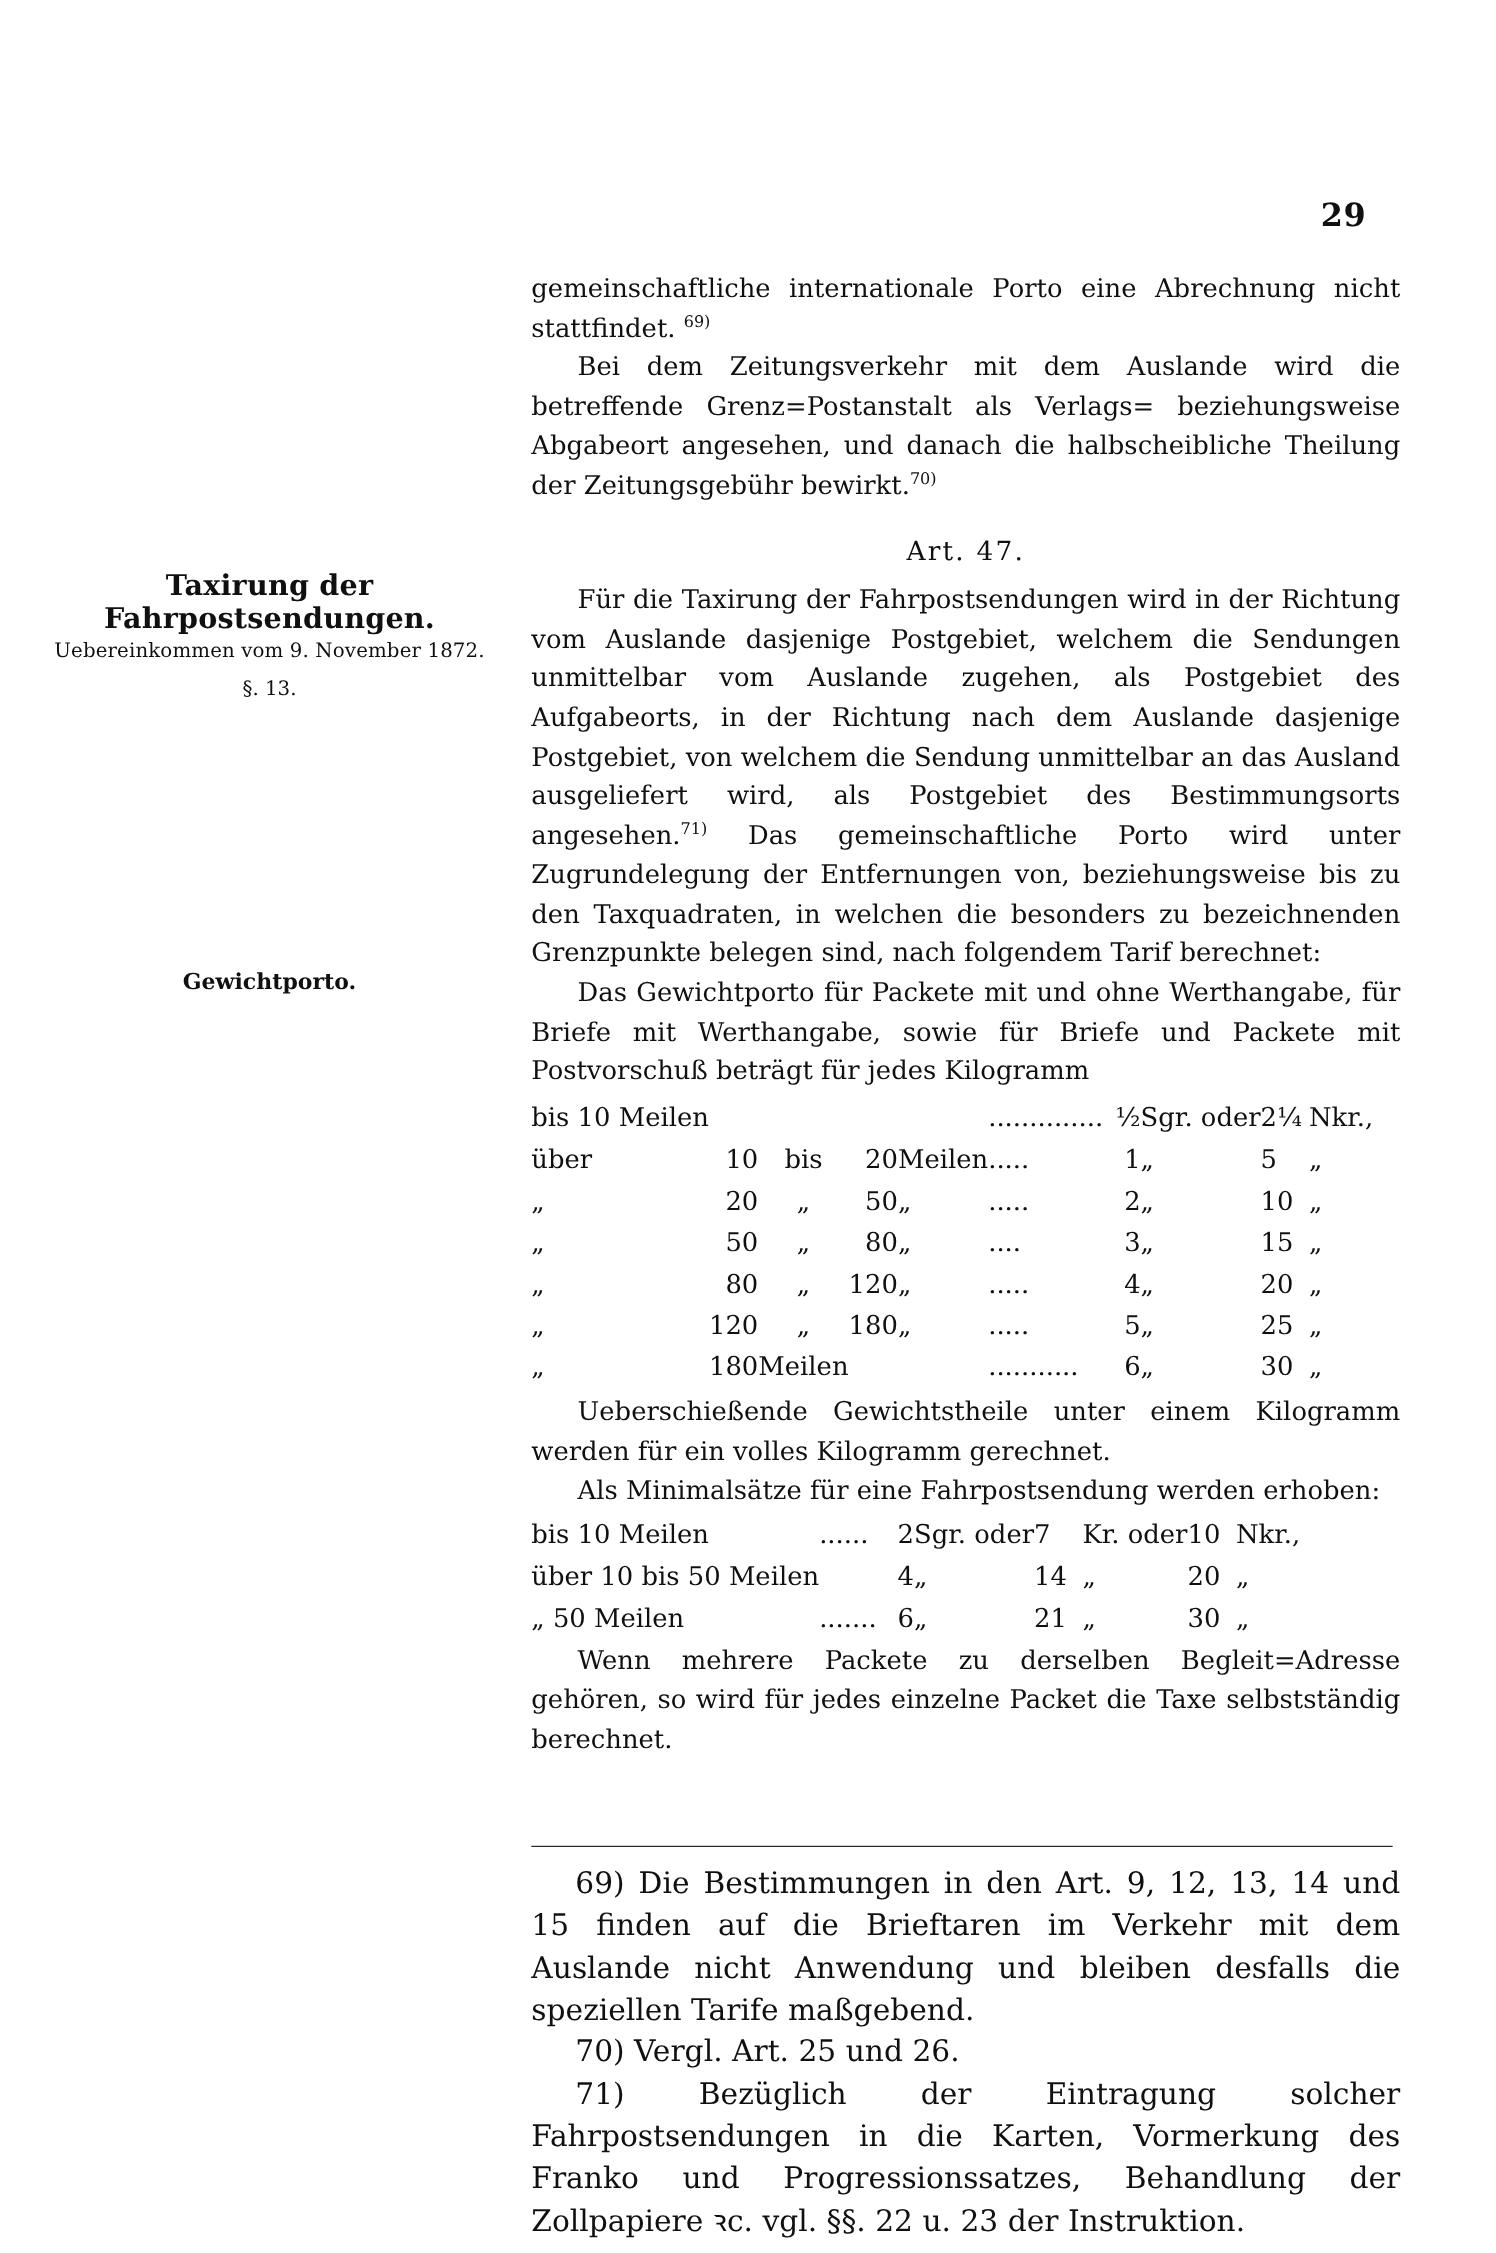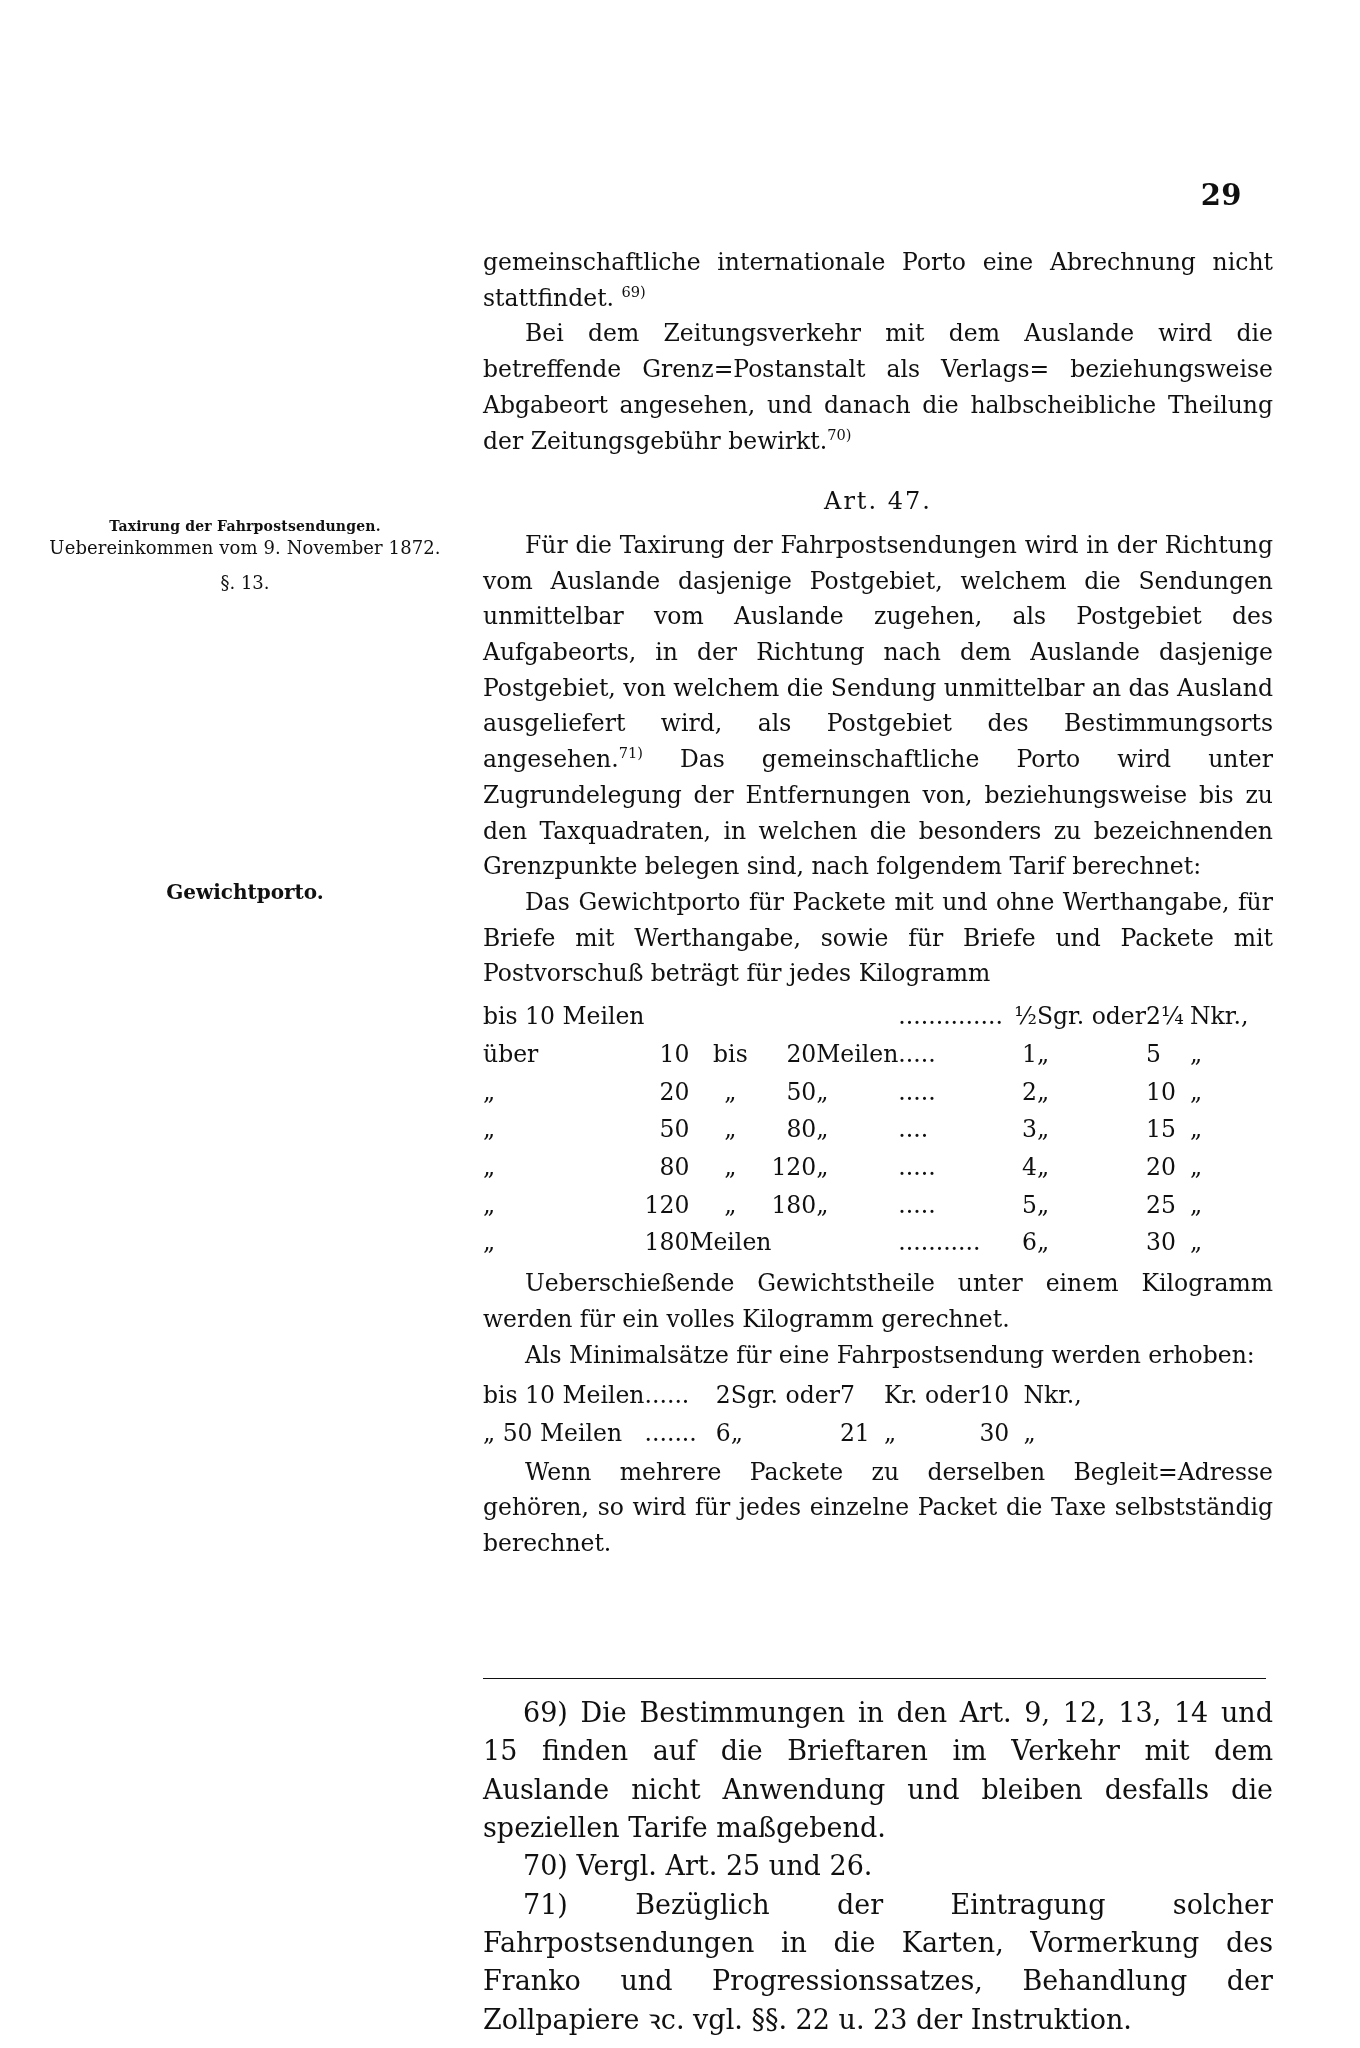--- a/index.html
+++ b/index.html
@@ -63,21 +63,21 @@
     text-align: center;
   }
   .note-a {
     left: 20px;
     top: 518px;
     width: 450px;
   }
   .note-a .bold {
     display: block;
     font-weight: bold;
-    font-size: 14px;
+    font-size: 26px;
     letter-spacing: 0.2px;
   }
   .note-a .sub {
     display: block;
     font-size: 18px;
     margin-top: 3px;
     letter-spacing: 0.1px;
   }
   .note-a .sub2 {
     display: block;
@@ -278,20 +278,30 @@
           <td class="c-pre">bis  10  Meilen</td>
           <td class="c-dots">......</td>
           <td class="c-val">2</td>
           <td class="c-sg">Sgr. oder</td>
           <td class="c-val2">7</td>
           <td class="c-kr">Kr. oder</td>
           <td class="c-val2">10</td>
           <td class="c-kr">Nkr.,</td>
         </tr>
         <tr>
+          <td class="c-pre">über 10 bis 50  Meilen</td>
+          <td class="c-dots"></td>
+          <td class="c-val">4</td>
+          <td class="c-sg">„</td>
+          <td class="c-val2">14</td>
+          <td class="c-kr">„</td>
+          <td class="c-val2">20</td>
+          <td class="c-kr">„</td>
+        </tr>
+        <tr>
           <td class="c-pre">„  50 Meilen</td>
           <td class="c-dots">.......</td>
           <td class="c-val">6</td>
           <td class="c-sg">„</td>
           <td class="c-val2">21</td>
           <td class="c-kr">„</td>
           <td class="c-val2">30</td>
           <td class="c-kr">„</td>
         </tr>
       </tbody>

